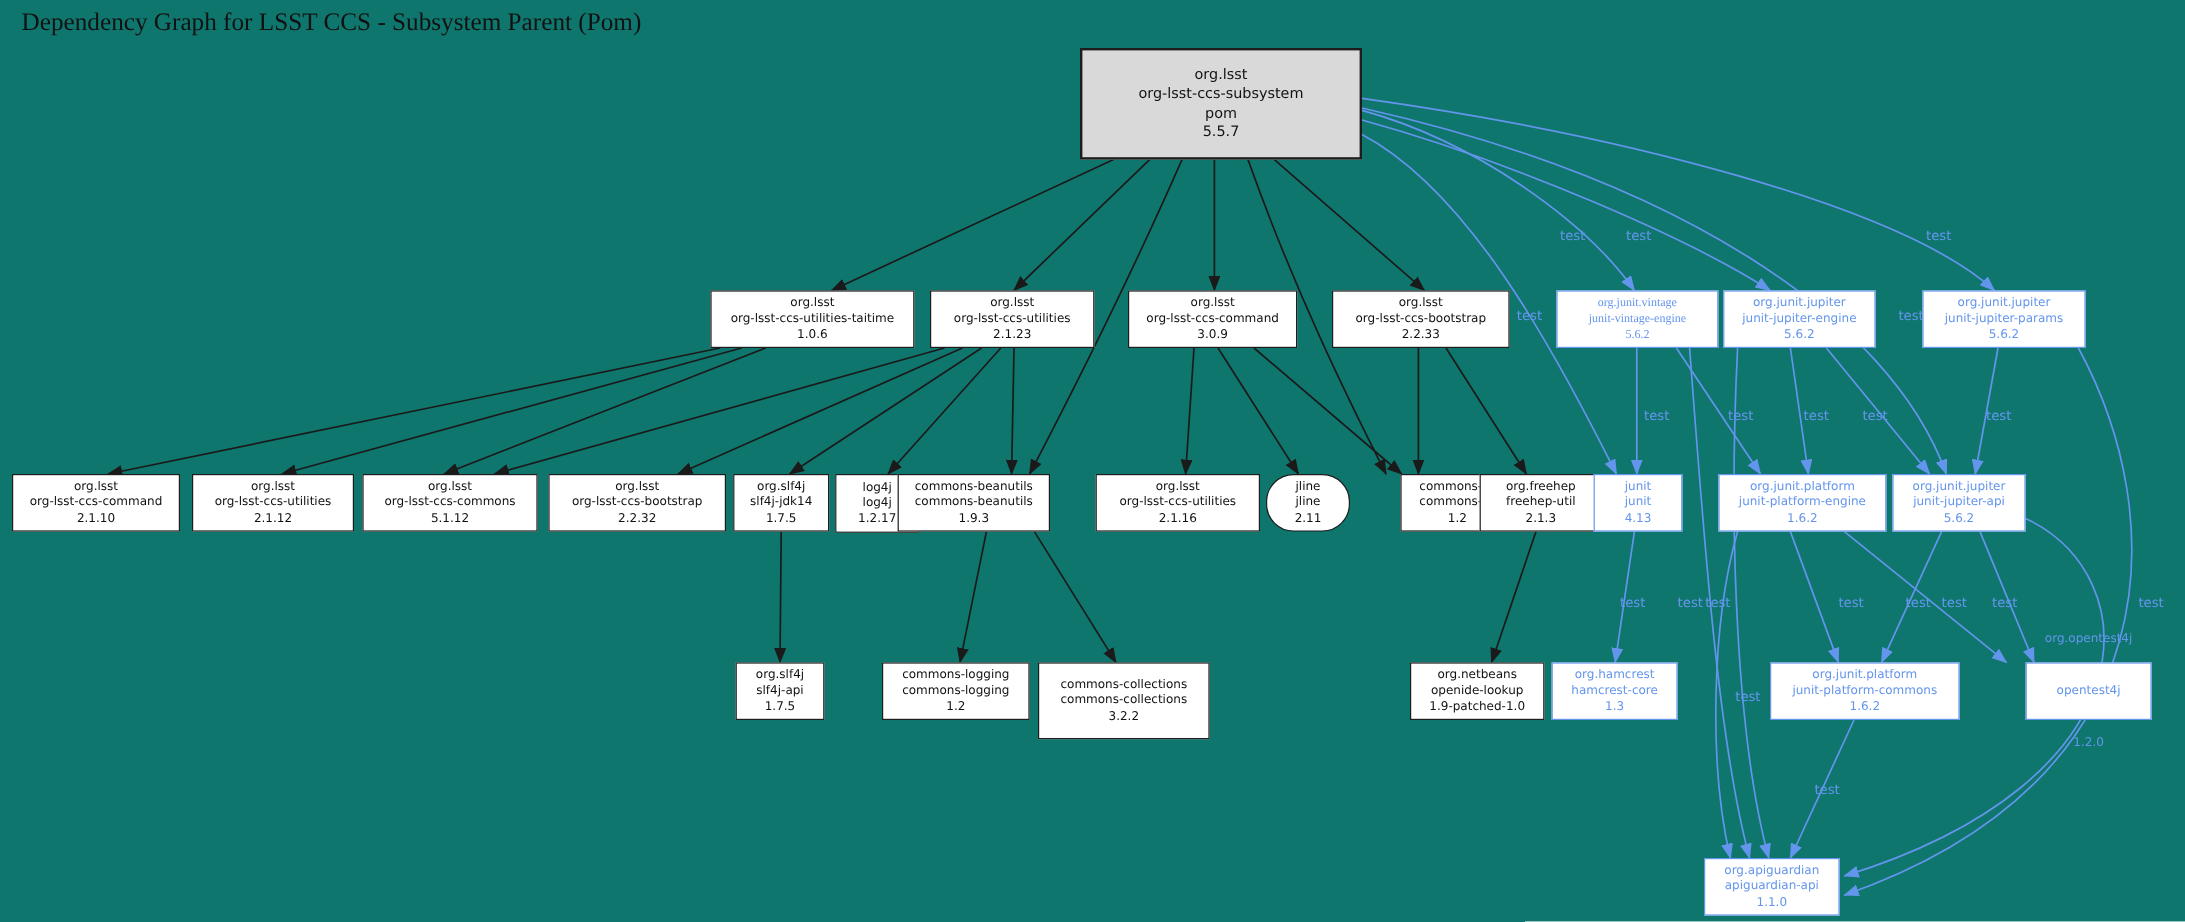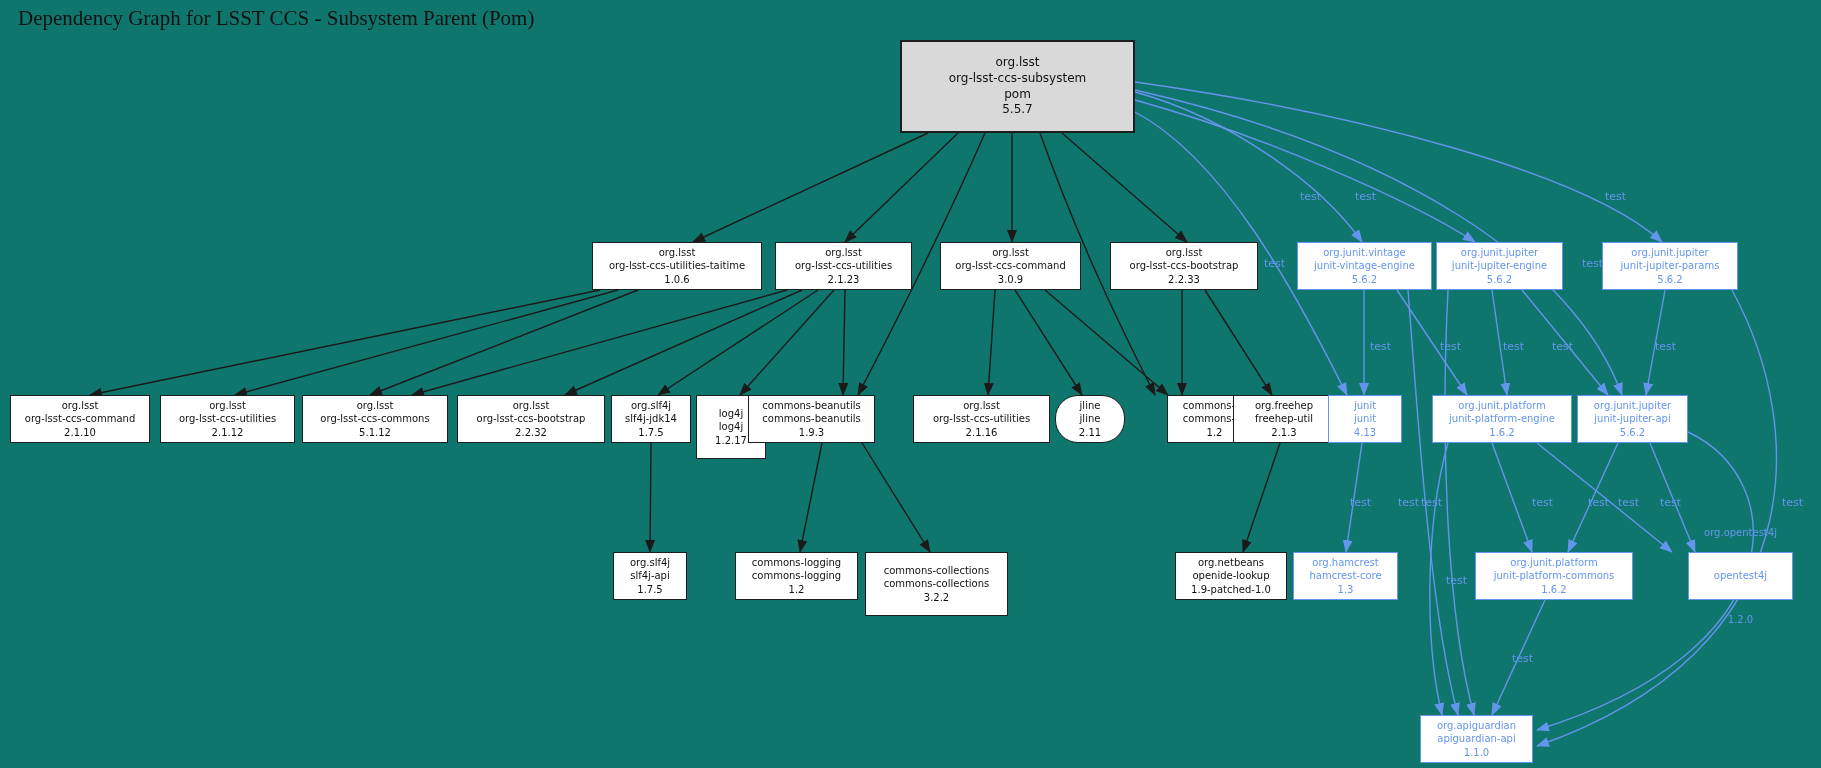--- a/index.html
+++ b/index.html
@@ -119,21 +119,21 @@
       <div class="node" style="left: 940px; top: 242px; width: 141px; height: 48px;">
         <div>org.lsst</div>
         <div>org-lsst-ccs-command</div>
         <div>3.0.9</div>
       </div>
       <div class="node" style="left: 1110px; top: 242px; width: 148px; height: 48px;">
         <div>org.lsst</div>
         <div>org-lsst-ccs-bootstrap</div>
         <div>2.2.33</div>
       </div>
-      <div class="node test" style="left: 1297px; top: 242px; width: 135px; height: 48px;">
+      <div class="node test" style="left: 1297px; top: 242px; width: 135px; height: 48px; font-family: Liberation Serif, serif;">
         <div>org.junit.vintage</div>
         <div>junit-vintage-engine</div>
         <div>5.6.2</div>
       </div>
       <div class="node test" style="left: 1436px; top: 242px; width: 127px; height: 48px;">
         <div>org.junit.jupiter</div>
         <div>junit-jupiter-engine</div>
         <div>5.6.2</div>
       </div>
       <div class="node test" style="left: 1602px; top: 242px; width: 136px; height: 48px;">
@@ -159,21 +159,21 @@
       <div class="node" style="left: 457px; top: 395px; width: 148px; height: 48px;">
         <div>org.lsst</div>
         <div>org-lsst-ccs-bootstrap</div>
         <div>2.2.32</div>
       </div>
       <div class="node" style="left: 611px; top: 395px; width: 80px; height: 48px;">
         <div>org.slf4j</div>
         <div>slf4j-jdk14</div>
         <div>1.7.5</div>
       </div>
-      <div class="node" style="left: 696px; top: 395px; width: 70px; height: 64px;">
+      <div class="node" style="left: 696px; top: 395px; width: 70px; height: 49px;">
         <div>log4j</div>
         <div>log4j</div>
         <div>1.2.17</div>
       </div>
       <div class="node" style="left: 748px; top: 395px; width: 127px; height: 48px;">
         <div>commons-beanutils</div>
         <div>commons-beanutils</div>
         <div>1.9.3</div>
       </div>
       <div class="node" style="left: 913px; top: 395px; width: 137px; height: 48px;">

